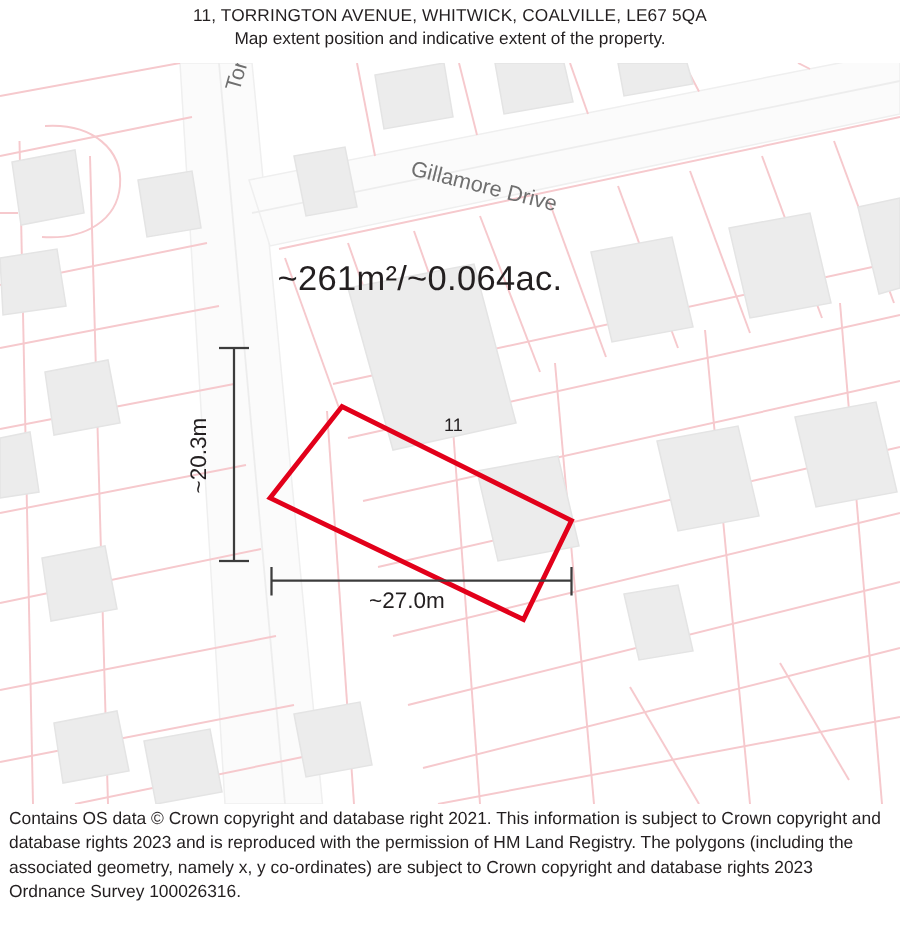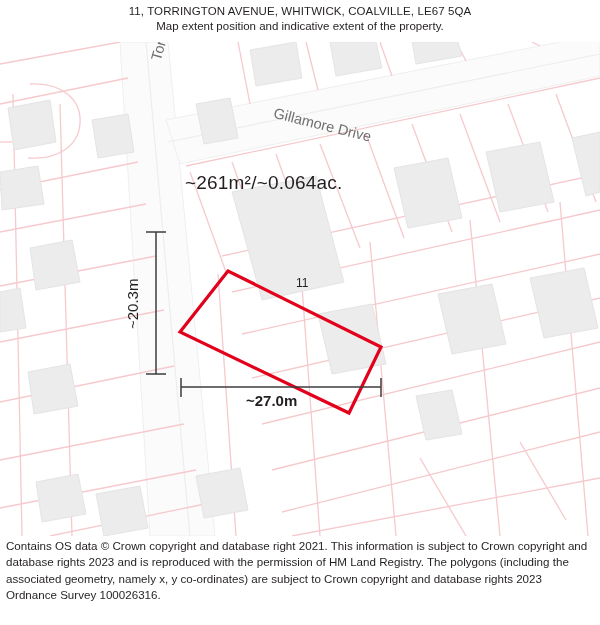--- a/index.html
+++ b/index.html
@@ -53,40 +53,39 @@
   }
   .map-label {
     position: absolute;
     font-family: "Liberation Sans", sans-serif;
     color: #231f20;
     white-space: nowrap;
   }
   .area-label {
     left: 185px;
     top: 130px;
-    font-size: 19px;
+    font-size: 23px;
     font-weight: 400;
     letter-spacing: 0.2px;
   }
   .plot-number {
     left: 296px;
     top: 234px;
     font-size: 12px;
   }
   .dim-vert-wrap {
     position: absolute;
     left: 124px;
     top: 305px;
     height: 0;
   }
   .dim-horiz {
     left: 246px;
     top: 350px;
     font-size: 15px;
-    font-weight: bold;
   }
   .street-a {
     left: 148px;
     top: 16px;
     font-size: 14.5px;
     color: #6f6f6f;
     transform: rotate(-74deg);
     transform-origin: left top;
   }
   .street-b {

